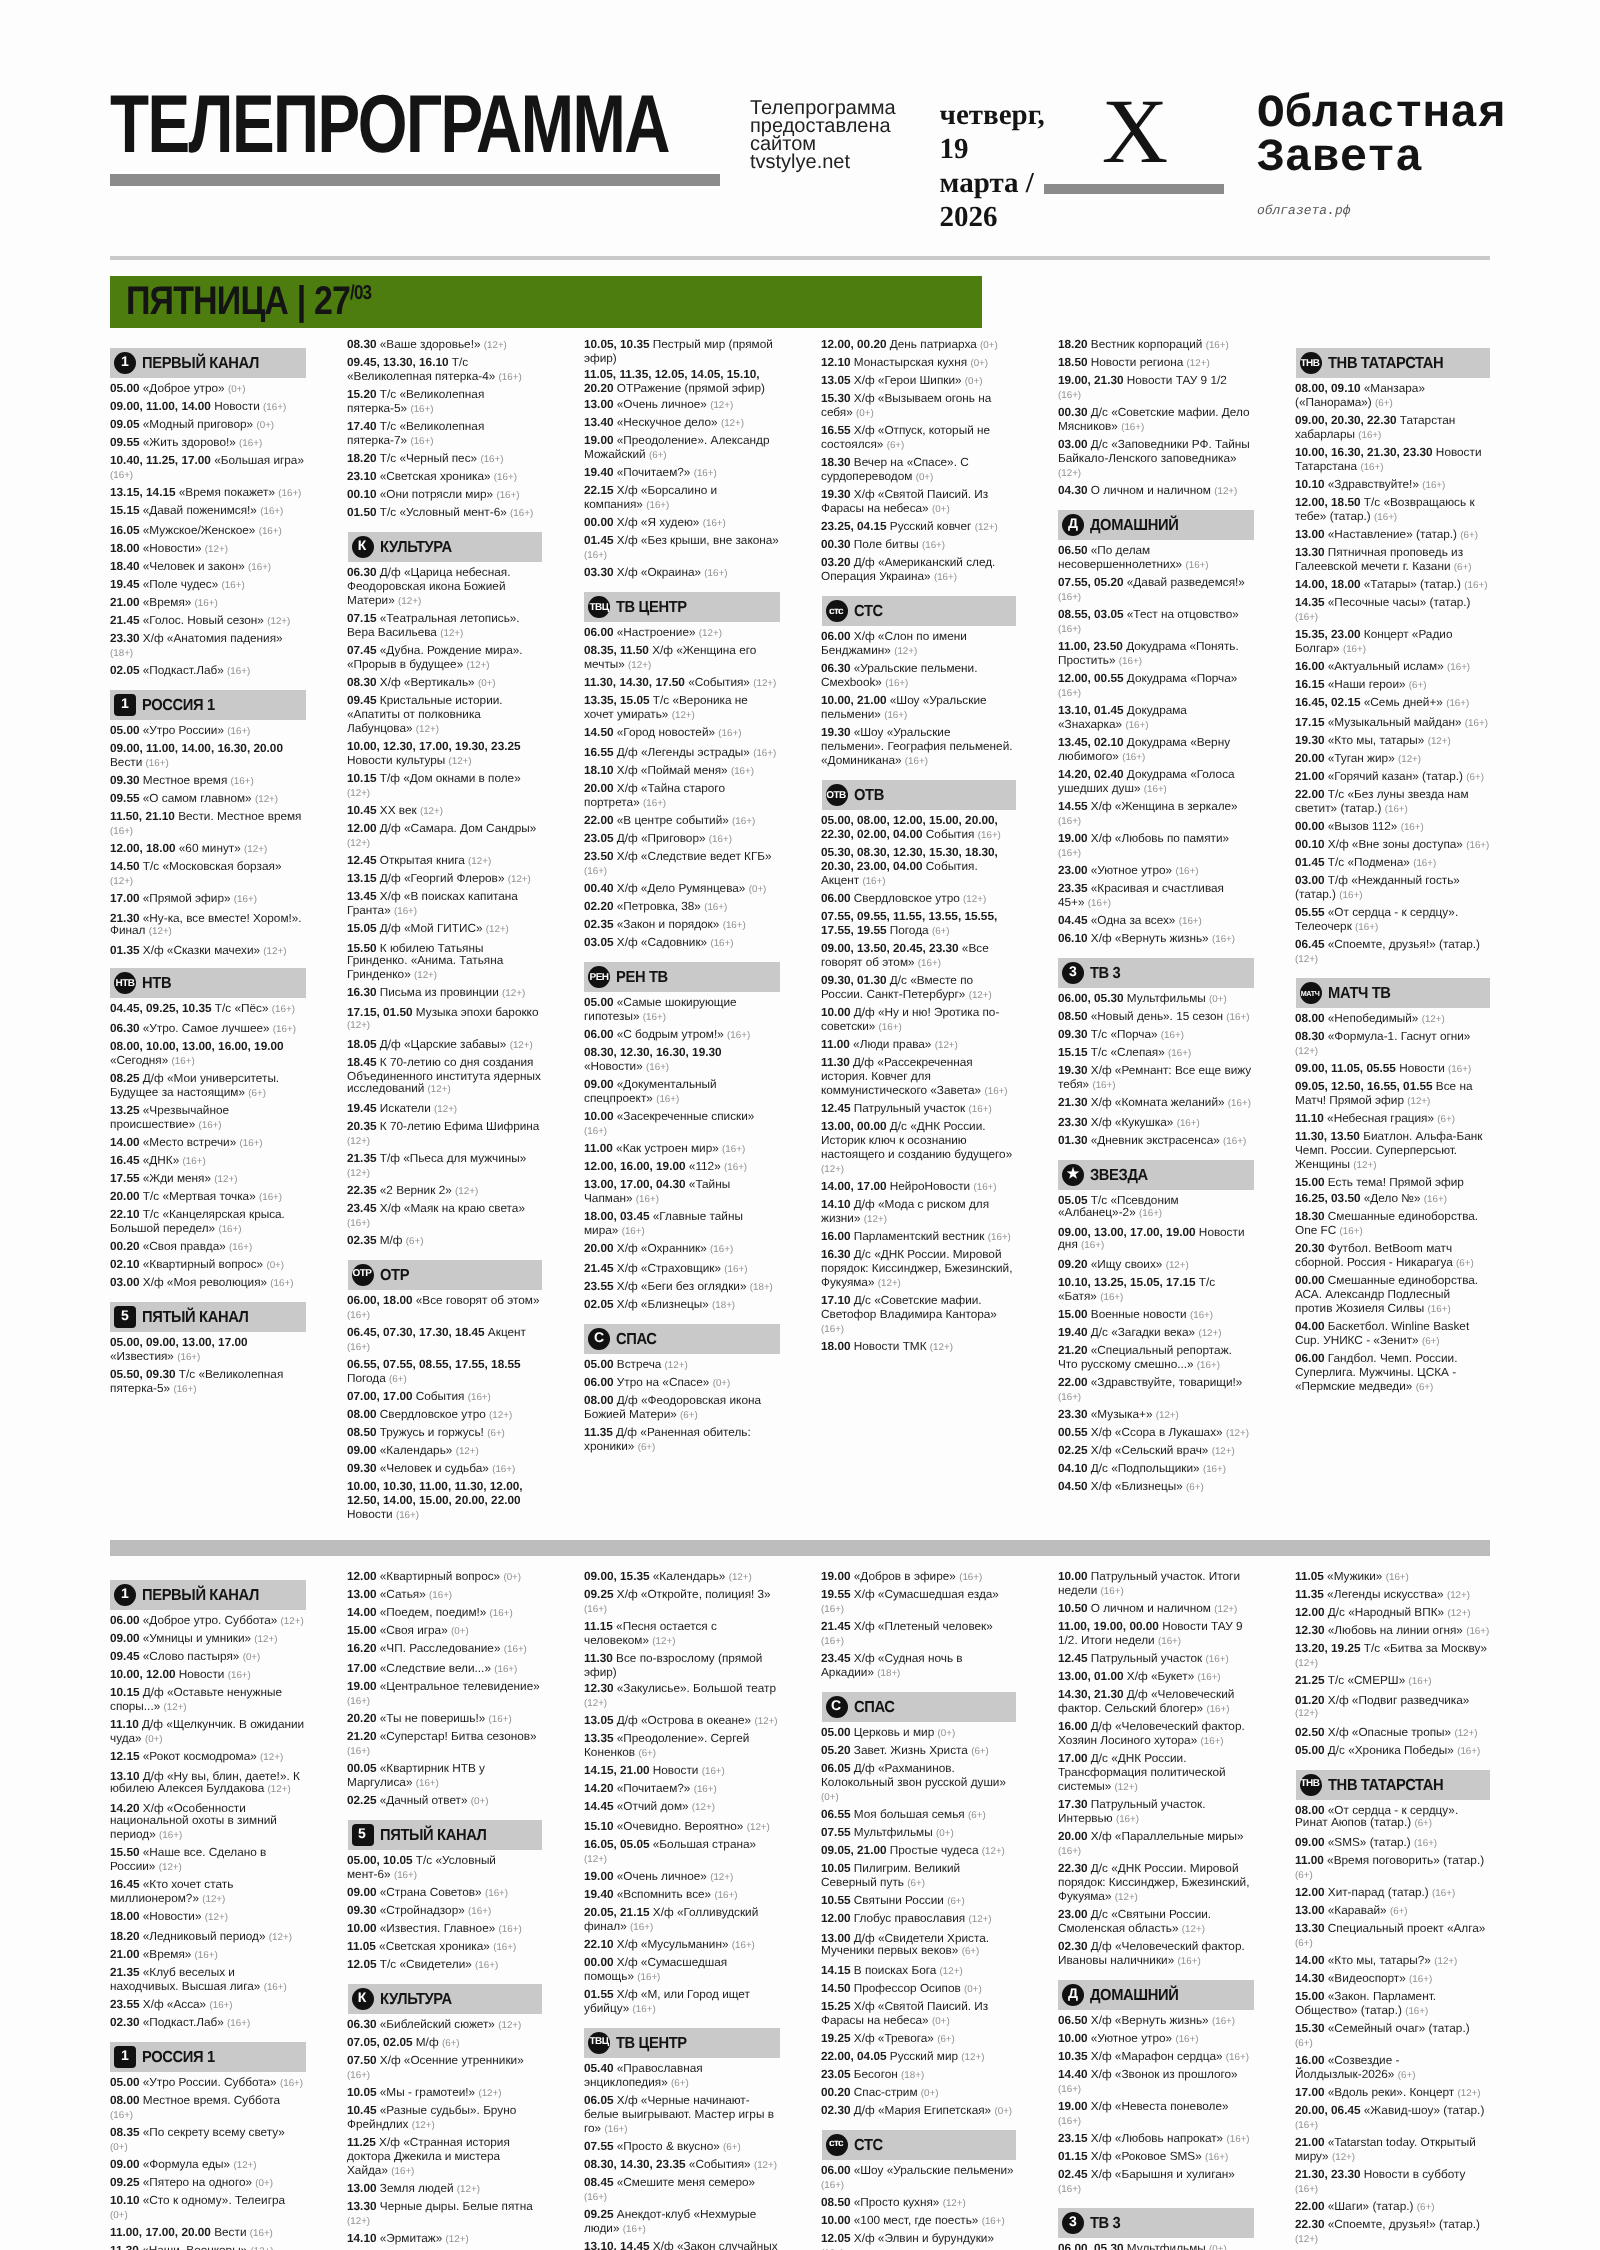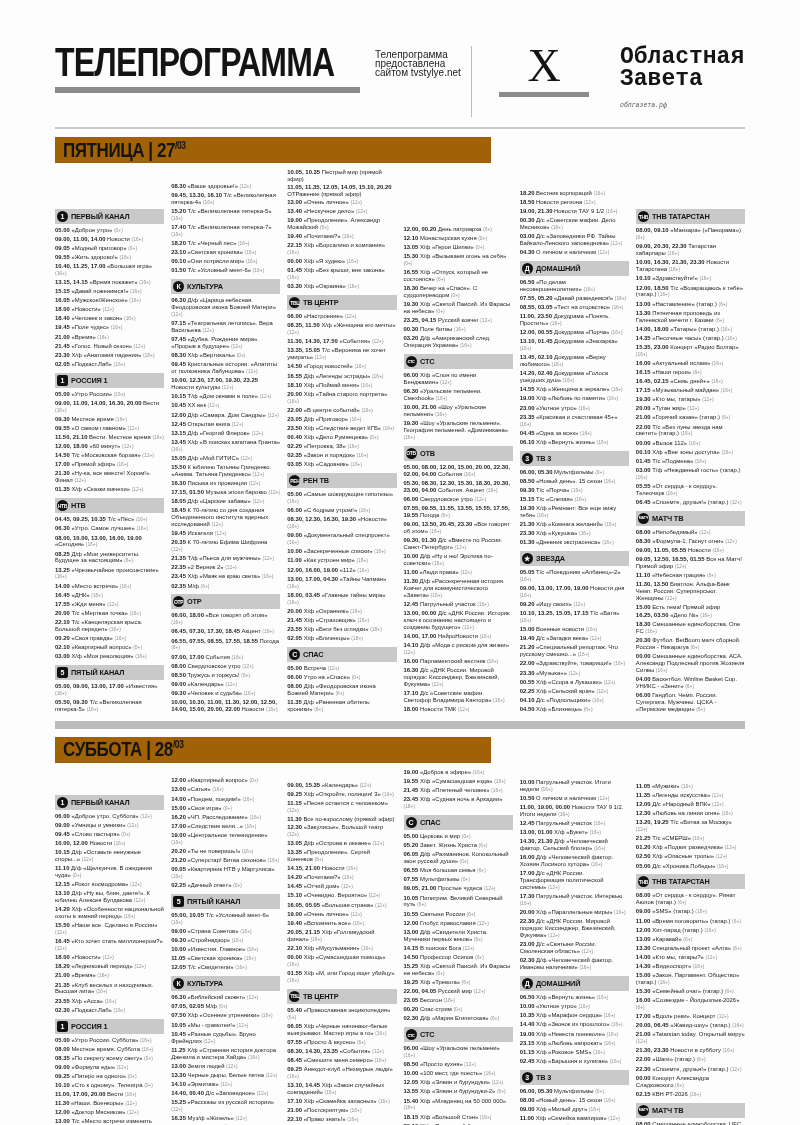--- a/index.html
+++ b/index.html
@@ -17,25 +17,25 @@
   .mh-date{font-family:"Liberation Serif",serif;font-weight:bold;font-size:14.5px;line-height:17px;
            padding-top:8px;width:150px;}
   .mh-page{width:120px;text-align:center;font-family:"Liberation Serif",serif;font-size:46px;
            line-height:44px;padding-top:2px;}
   .mh-page .bar{height:5px;background:#8b8b8b;width:90px;margin:4px auto 0 auto;}
   .mh-brand{flex:1;text-align:left;font-family:Liberation Mono, monospace;font-weight:bold;
             font-size:23px;line-height:22px;padding-left:16px;padding-top:4px;}
   .mh-site{font-size:6.5px;font-weight:normal;color:#555;font-style:italic;}
   
   .section{margin-top:8px;}
-  .section-bar{background:#a16207;width:428px;height:26px;display:flex;align-items:center;padding-left:8px;}
+  .section-bar{background:#4d7c0f;width:428px;height:26px;display:flex;align-items:center;padding-left:8px;}
   .sb-text{font-weight:bold;font-size:20px;letter-spacing:-.5px;transform:scaleX(.85);
            transform-origin:left center;white-space:nowrap;}
   .sb-text sup{font-size:10px;}
-  .cols{display:flex;gap:7px;margin-top:6px;align-items:flex-end;}
+  .cols{display:flex;gap:21px;margin-top:6px;}
   .col{flex:1;min-width:0;}
   
   .ch-head{background:#c9c9c9;display:flex;align-items:center;height:15px;margin:4px 0 3px 0;padding-left:2px;}
   .ch-logo{width:11px;height:11px;border-radius:50%;background:#111;color:#fff;display:flex;
            align-items:center;justify-content:center;font-weight:bold;flex:0 0 11px;margin-right:3px;}
   .ch-logo.sq{border-radius:2px;}
   .lg1{font-size:7px;} .lg2{font-size:5px;letter-spacing:-.3px;} .lg3{font-size:3.6px;letter-spacing:-.2px;}
   .ch-name{font-weight:bold;font-size:8px;letter-spacing:-.2px;transform:scaleX(.92);transform-origin:left center;white-space:nowrap;}
   
   .it{font-size:5.9px;line-height:6.9px;margin:0 0 1.2px 0;color:#1c1c1c;}
@@ -48,20 +48,21 @@
 
 <div class="page">
   <div class="inner">
     <header class="masthead">
       <div class="mh-title-wrap">
         <div class="mh-title">ТЕЛЕПРОГРАММА</div>
         <div class="mh-bar"></div>
       </div>
       <div class="mh-provider">Телепрограмма предоставлена сайтом tvstylye.net</div>
       <div class="mh-vline"></div>
+      <div class="mh-date">четверг, 19 марта / 2026</div>
       <div class="mh-page">
         <span>X</span>
         <div class="bar"></div>
       </div>
       <div class="mh-brand">
         <div>Областная</div>
         <div><span>Завета</span>
           <span class="mh-site">облгазета.рф</span></div>
       </div>
     </header>
@@ -376,23 +377,20 @@
               <div class="it"><b>18.30</b> Смешанные единоборства. One FC <span class="r">(16+)</span></div>
               <div class="it"><b>20.30</b> Футбол. BetBoom матч сборной. Россия - Никарагуа <span class="r">(6+)</span></div>
               <div class="it"><b>00.00</b> Смешанные единоборства. АСА. Александр Подлесный против Жозиеля Силвы <span class="r">(16+)</span></div>
               <div class="it"><b>04.00</b> Баскетбол. Winline Basket Cup. УНИКС - «Зенит» <span class="r">(6+)</span></div>
               <div class="it"><b>06.00</b> Гандбол. Чемп. России. Суперлига. Мужчины. ЦСКА - «Пермские медведи» <span class="r">(6+)</span></div>
             </div>
           </div>
           <div class="section-foot"></div>
         </div>
         <div class="section">
-          <div class="section-bar">
-            <span class="sb-text">СУББОТА | 28<sup>/03</sup></span>
-          </div>
           <div class="cols">
             <div class="col">
               <div class="ch-head">
                 <span class="ch-logo lg1">1</span>
                 <span class="ch-name">ПЕРВЫЙ КАНАЛ</span>
               </div>
               <div class="it"><b>06.00</b> «Доброе утро. Суббота» <span class="r">(12+)</span></div>
               <div class="it"><b>09.00</b> «Умницы и умники» <span class="r">(12+)</span></div>
               <div class="it"><b>09.45</b> «Слово пастыря» <span class="r">(0+)</span></div>
               <div class="it"><b>10.00, 12.00</b> Новости <span class="r">(16+)</span></div>

